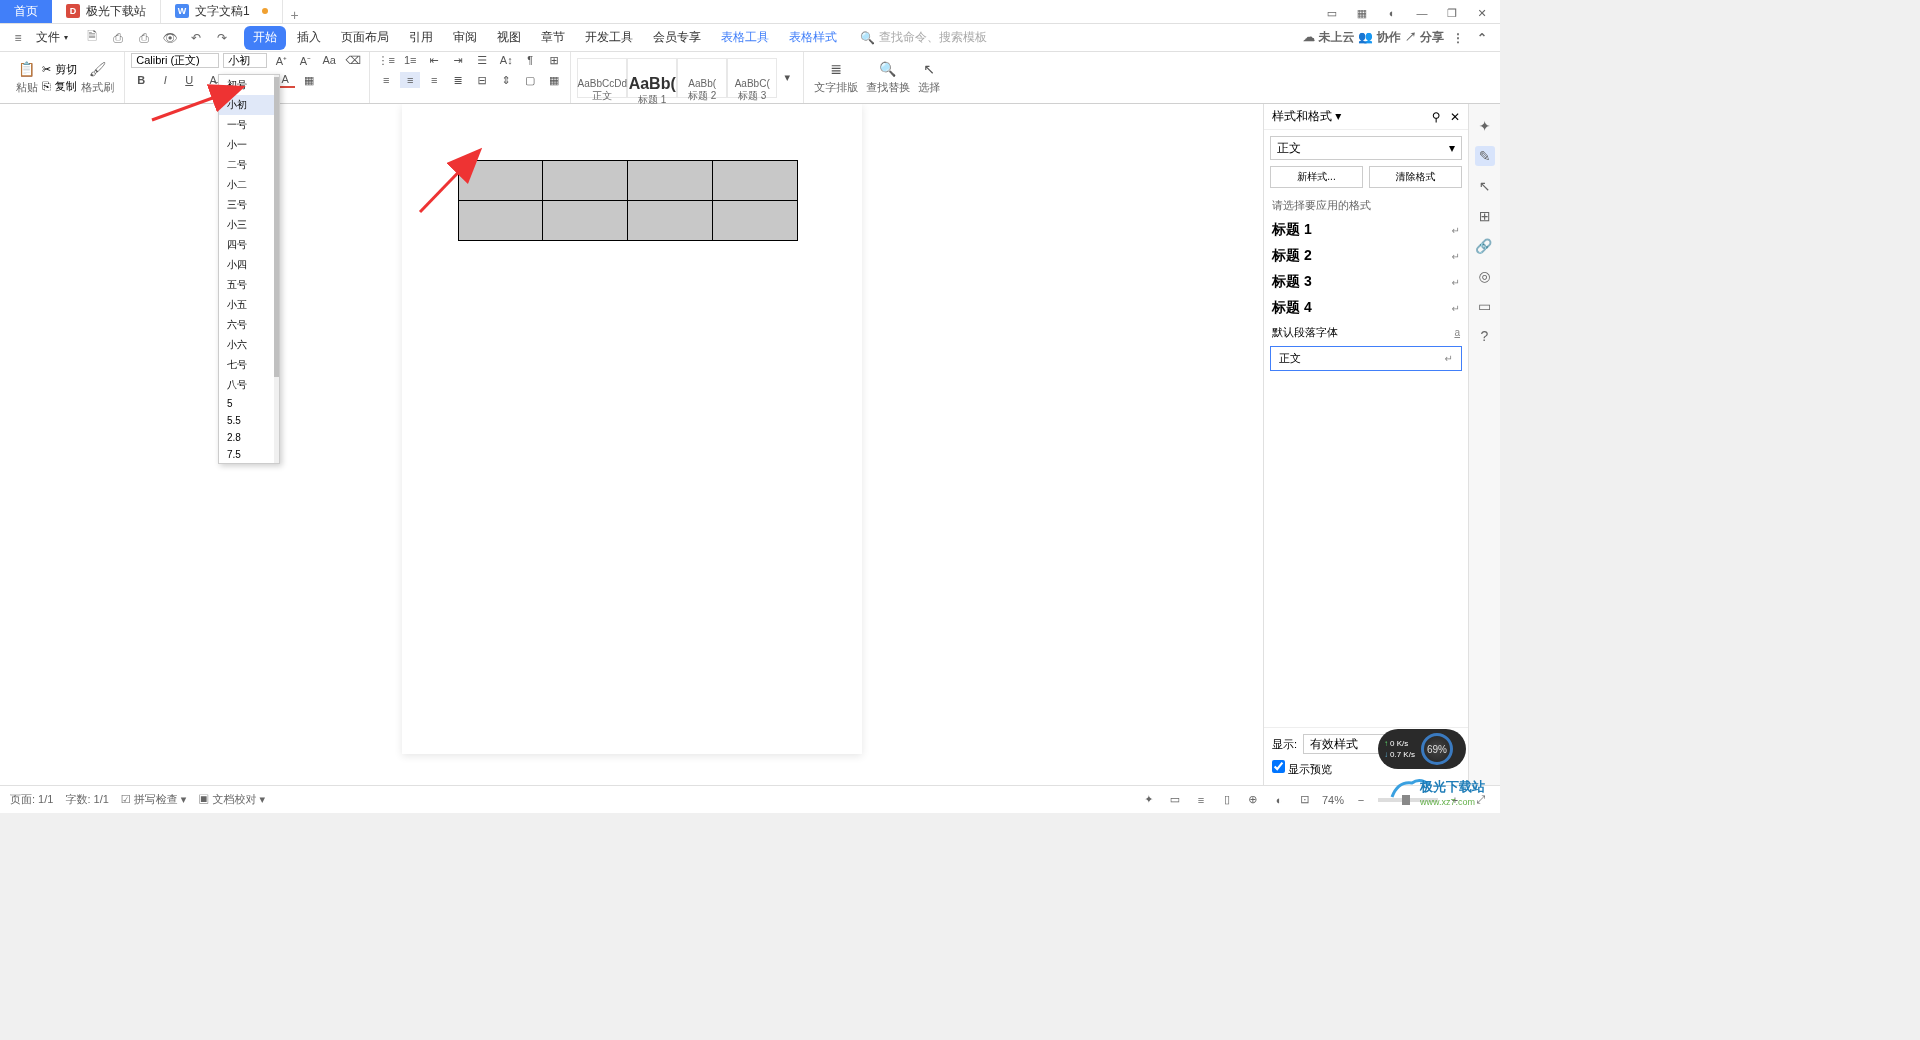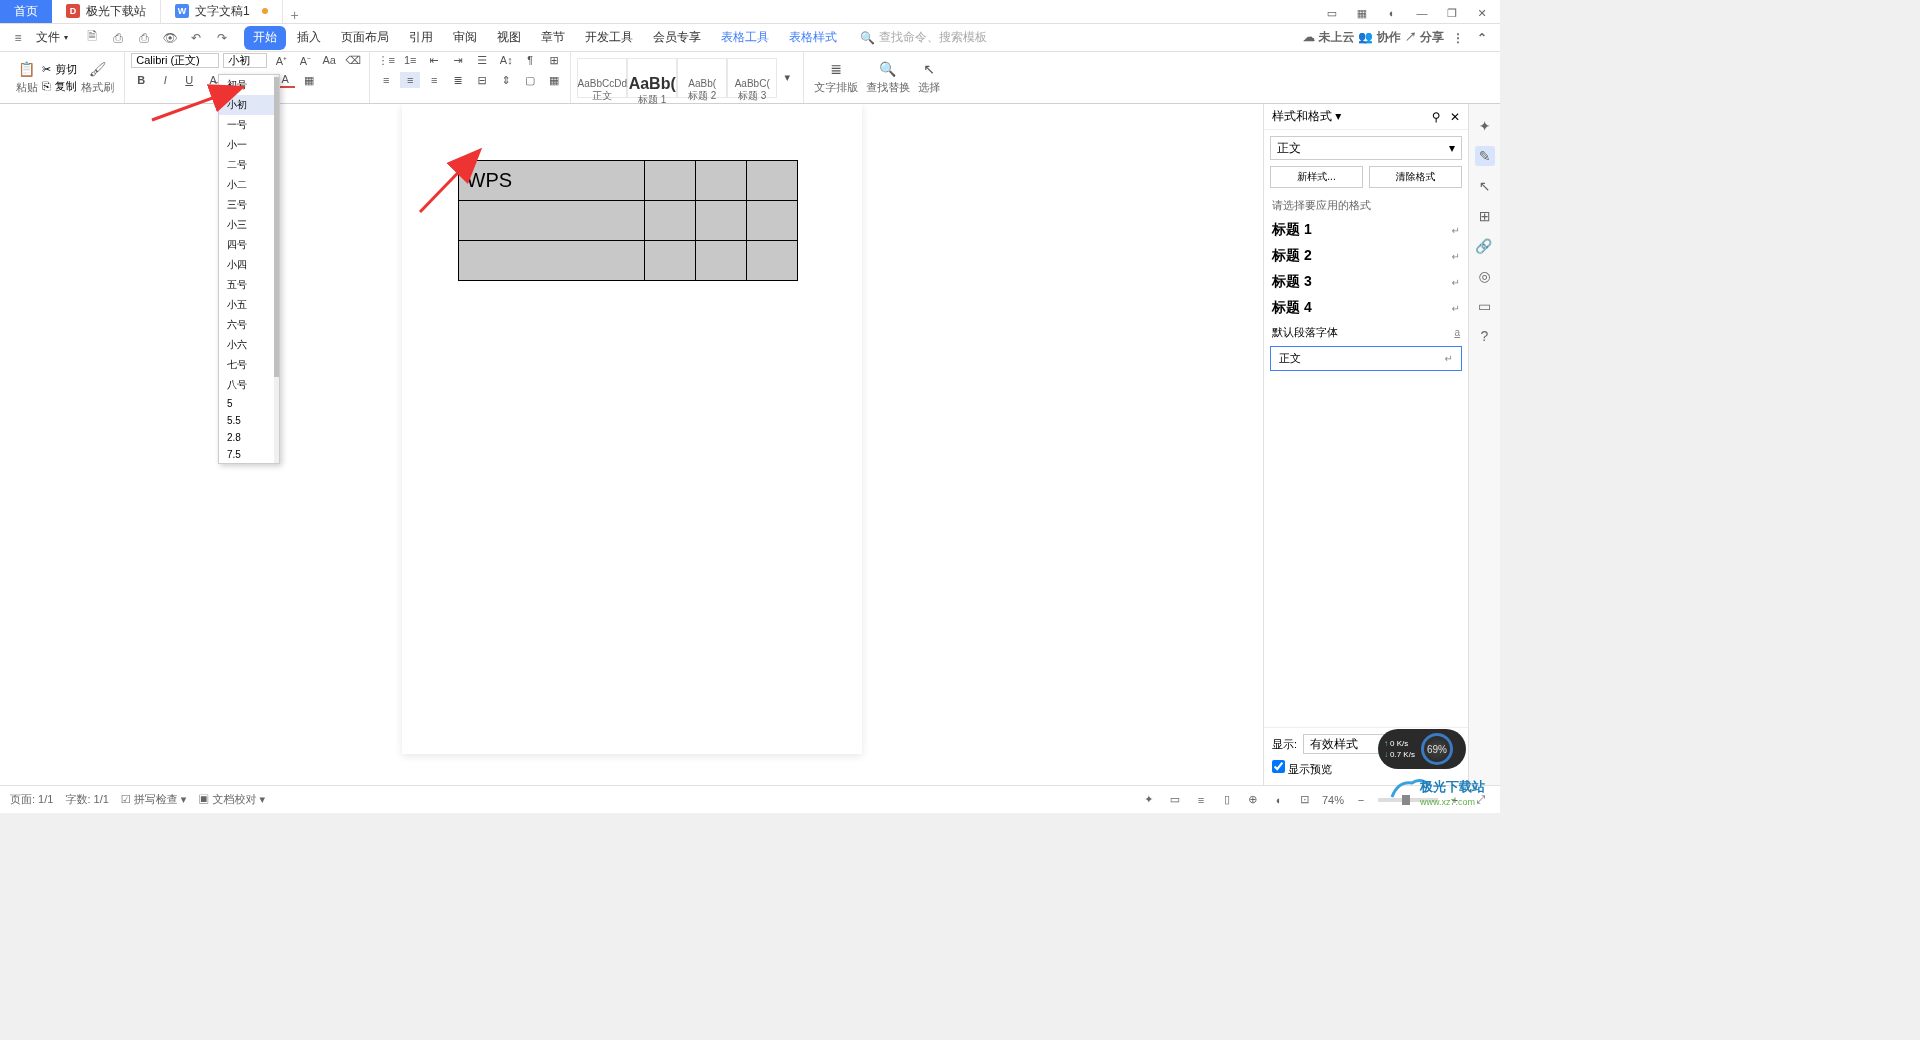--- a/index.html
+++ b/index.html
@@ -279,26 +279,20 @@
     </div>
   <div class="dropdown-scroll">
       <div class="dropdown-thumb"></div>
     </div>
 </div>
 
 <div class="editor">
   <div class="page">
     <table class="doc-table">
       <tbody>
-          <tr>
-            <td>WPS</td>
-            <td></td>
-            <td></td>
-            <td></td>
-          </tr>
       <tr>
             <td></td>
             <td></td>
             <td></td>
             <td></td>
           </tr>
       <tr>
             <td></td>
             <td></td>
             <td></td>

